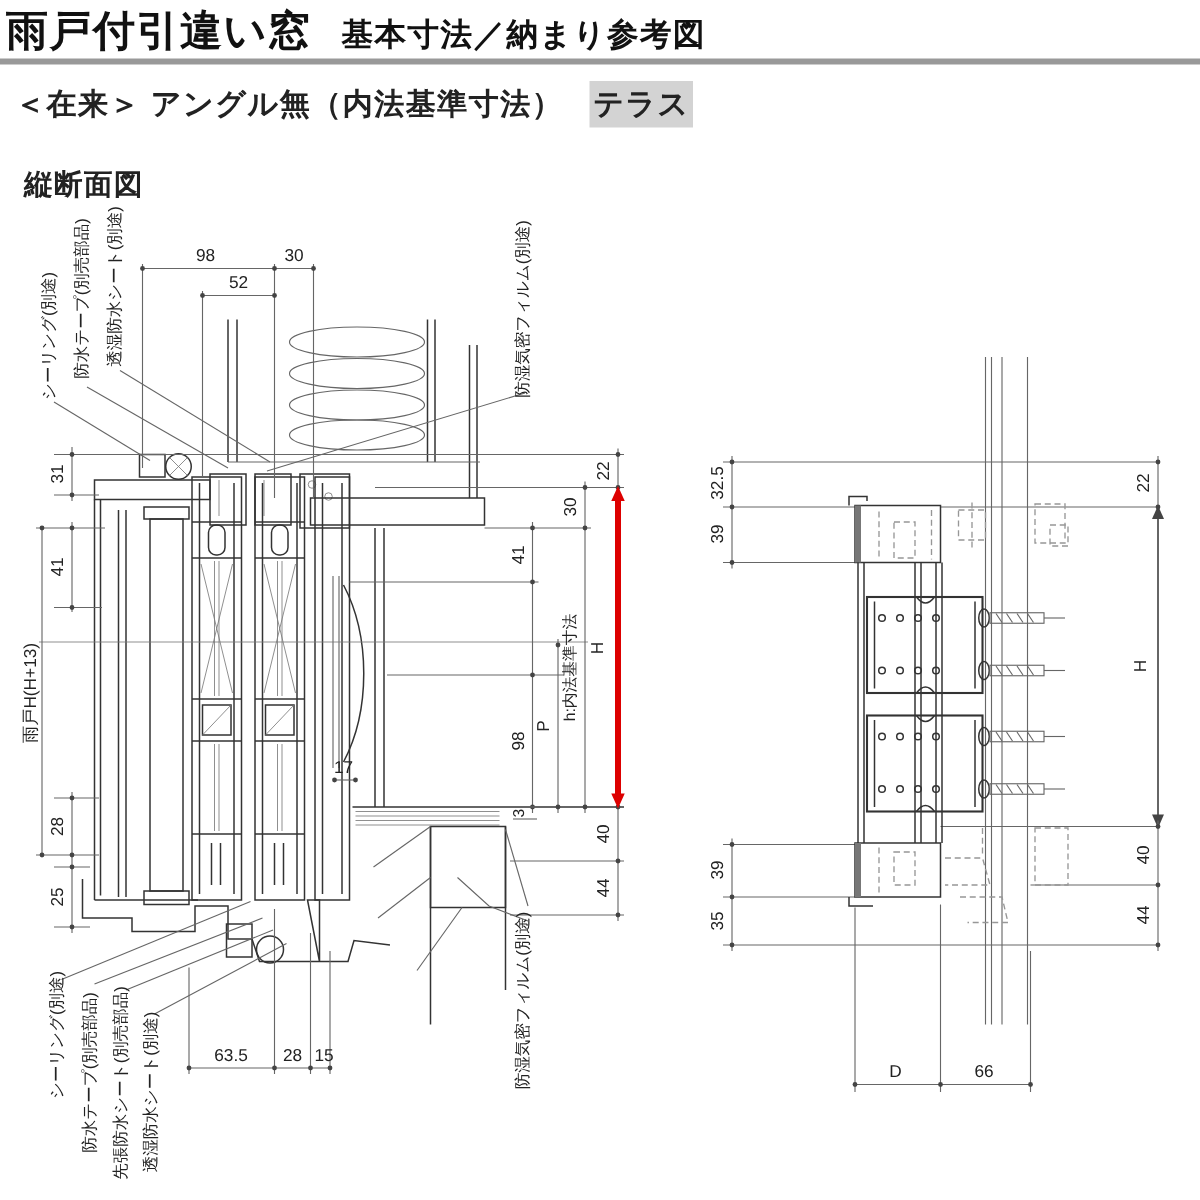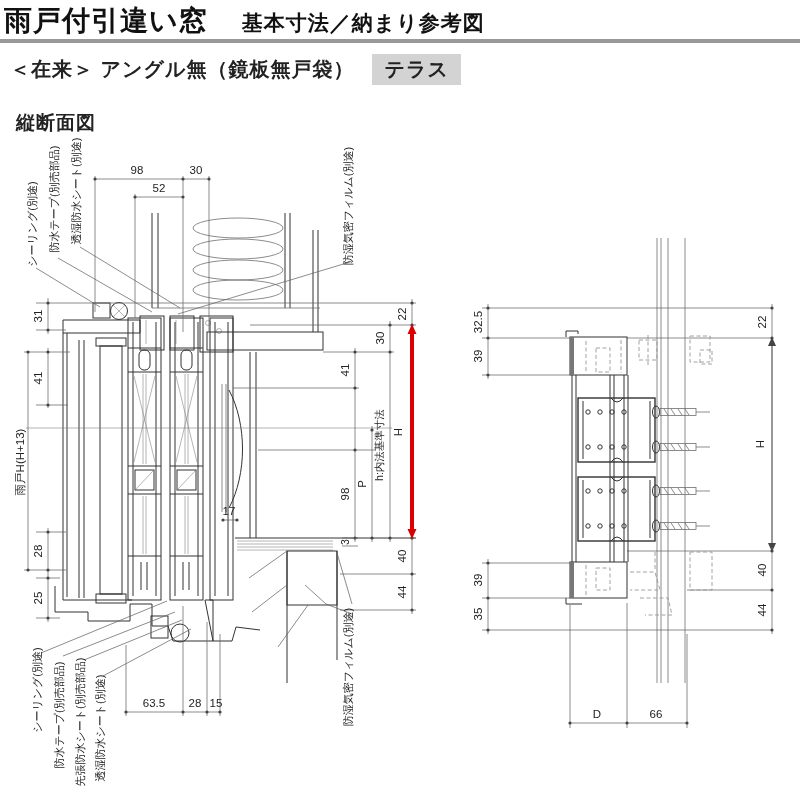--- a/index.html
+++ b/index.html
@@ -1,24 +1,24 @@
 <!DOCTYPE html>
 <html><head>
 <meta charset="utf-8">
 <style>
   html,body{margin:0;padding:0;background:#fff;}
   #stage{position:relative;width:800px;height:800px;background:#fff;overflow:hidden;
          font-family:"Liberation Sans","DejaVu Sans",sans-serif;color:#1a1a1a;}
-  .hdr{position:absolute;left:4px;top:2px;display:flex;align-items:baseline;gap:10px;white-space:nowrap;}
+  .hdr{position:absolute;left:4px;top:2px;display:flex;align-items:baseline;gap:20px;white-space:nowrap;}
   .hdr .t1{font-size:28px;font-weight:900;letter-spacing:1px;color:#111;}
-  .hdr .t2{font-size:21px;font-weight:800;letter-spacing:1px;color:#111;margin-left:24px;}
+  .hdr .t2{font-size:21px;font-weight:800;letter-spacing:1px;color:#111;}
   .rule{position:absolute;left:0;top:39px;width:800px;height:4px;background:#999;}
   .spec{position:absolute;left:10px;top:54px;font-size:20px;font-weight:600;letter-spacing:1px;color:#222;
         display:flex;align-items:center;gap:18px;white-space:nowrap;}
-  .tag{background:#d3d3d3;padding:2px 12px;font-weight:600;}
+  .tag{background:#d3d3d3;padding:2px 2px;font-weight:600;}
   .sect{position:absolute;left:16px;top:110px;font-size:19px;font-weight:600;color:#222;letter-spacing:1px;}
   svg{position:absolute;left:0;top:0;}
   svg text{font-family:"Liberation Sans","DejaVu Sans",sans-serif;fill:#222;}
   text.dim{font-size:11.5px;}
   text.ann{font-size:11px;}
   text.sm{font-size:10.5px;}
   .ln{stroke:#333;stroke-width:1;fill:none;}
   .lw{stroke:#333;stroke-width:1.4;fill:none;}
   .tn{stroke:#666;stroke-width:.75;fill:none;}
   .hl{stroke:#777;stroke-width:.55;fill:none;}
@@ -29,21 +29,21 @@
 <body>
 
 <div id="stage">
 
   <div class="hdr">
     <span class="t1">雨戸付引違い窓</span>
     <span class="t2">基本寸法／納まり参考図</span>
   </div>
   <div class="rule"></div>
   <div class="spec">
-    <span>＜在来＞ アングル無（鏡板無戸袋）</span>
+    <span>＜在来＞ アングル無（内法基準寸法）</span>
     <span class="tag">テラス</span>
   </div>
   <div class="sect">縦断面図</div>
 
   <svg width="800" height="800" viewBox="0 0 800 800">
     <defs>
       <pattern id="ph" width="7" height="7" patternUnits="userSpaceOnUse" patternTransform="rotate(45)">
         <line x1="0" y1="0" x2="0" y2="7" stroke="#555" stroke-width="1"></line>
       </pattern>
       <pattern id="px" width="6" height="6" patternUnits="userSpaceOnUse">

